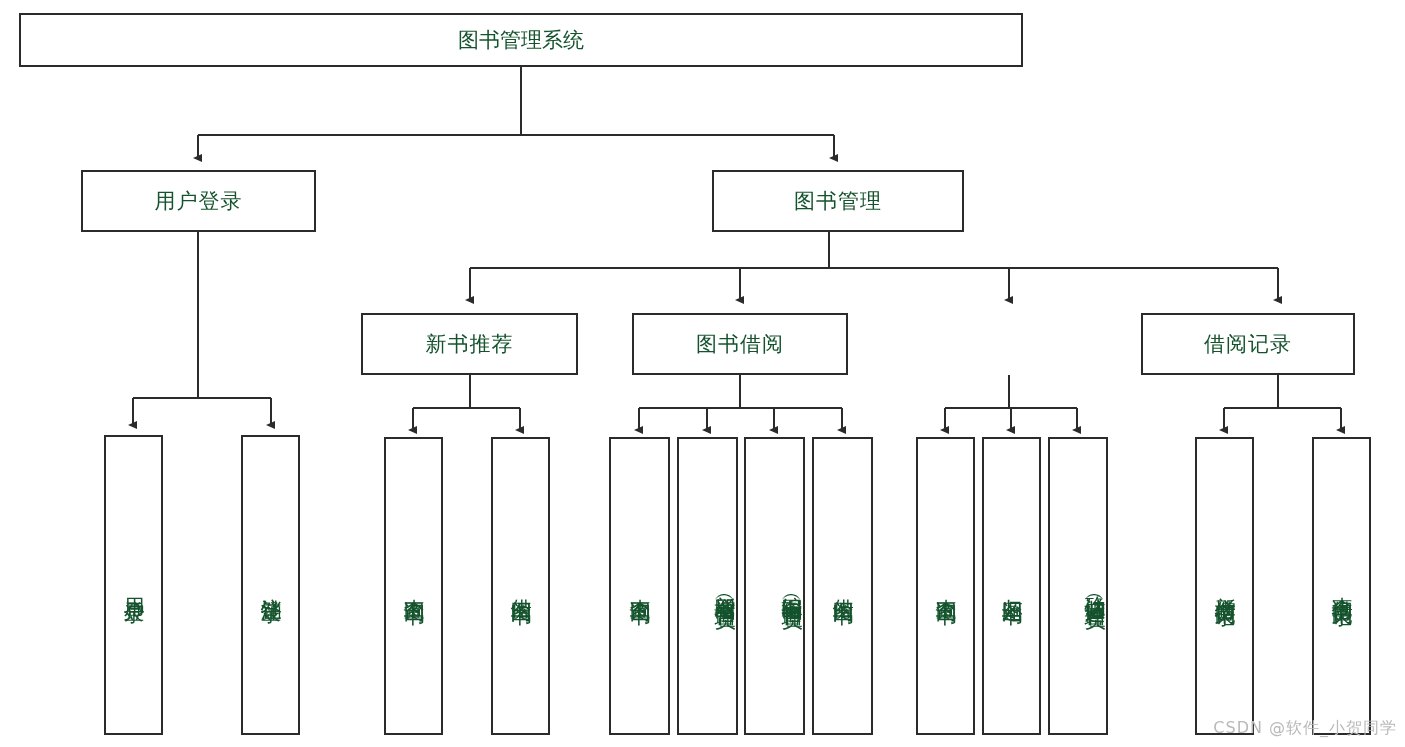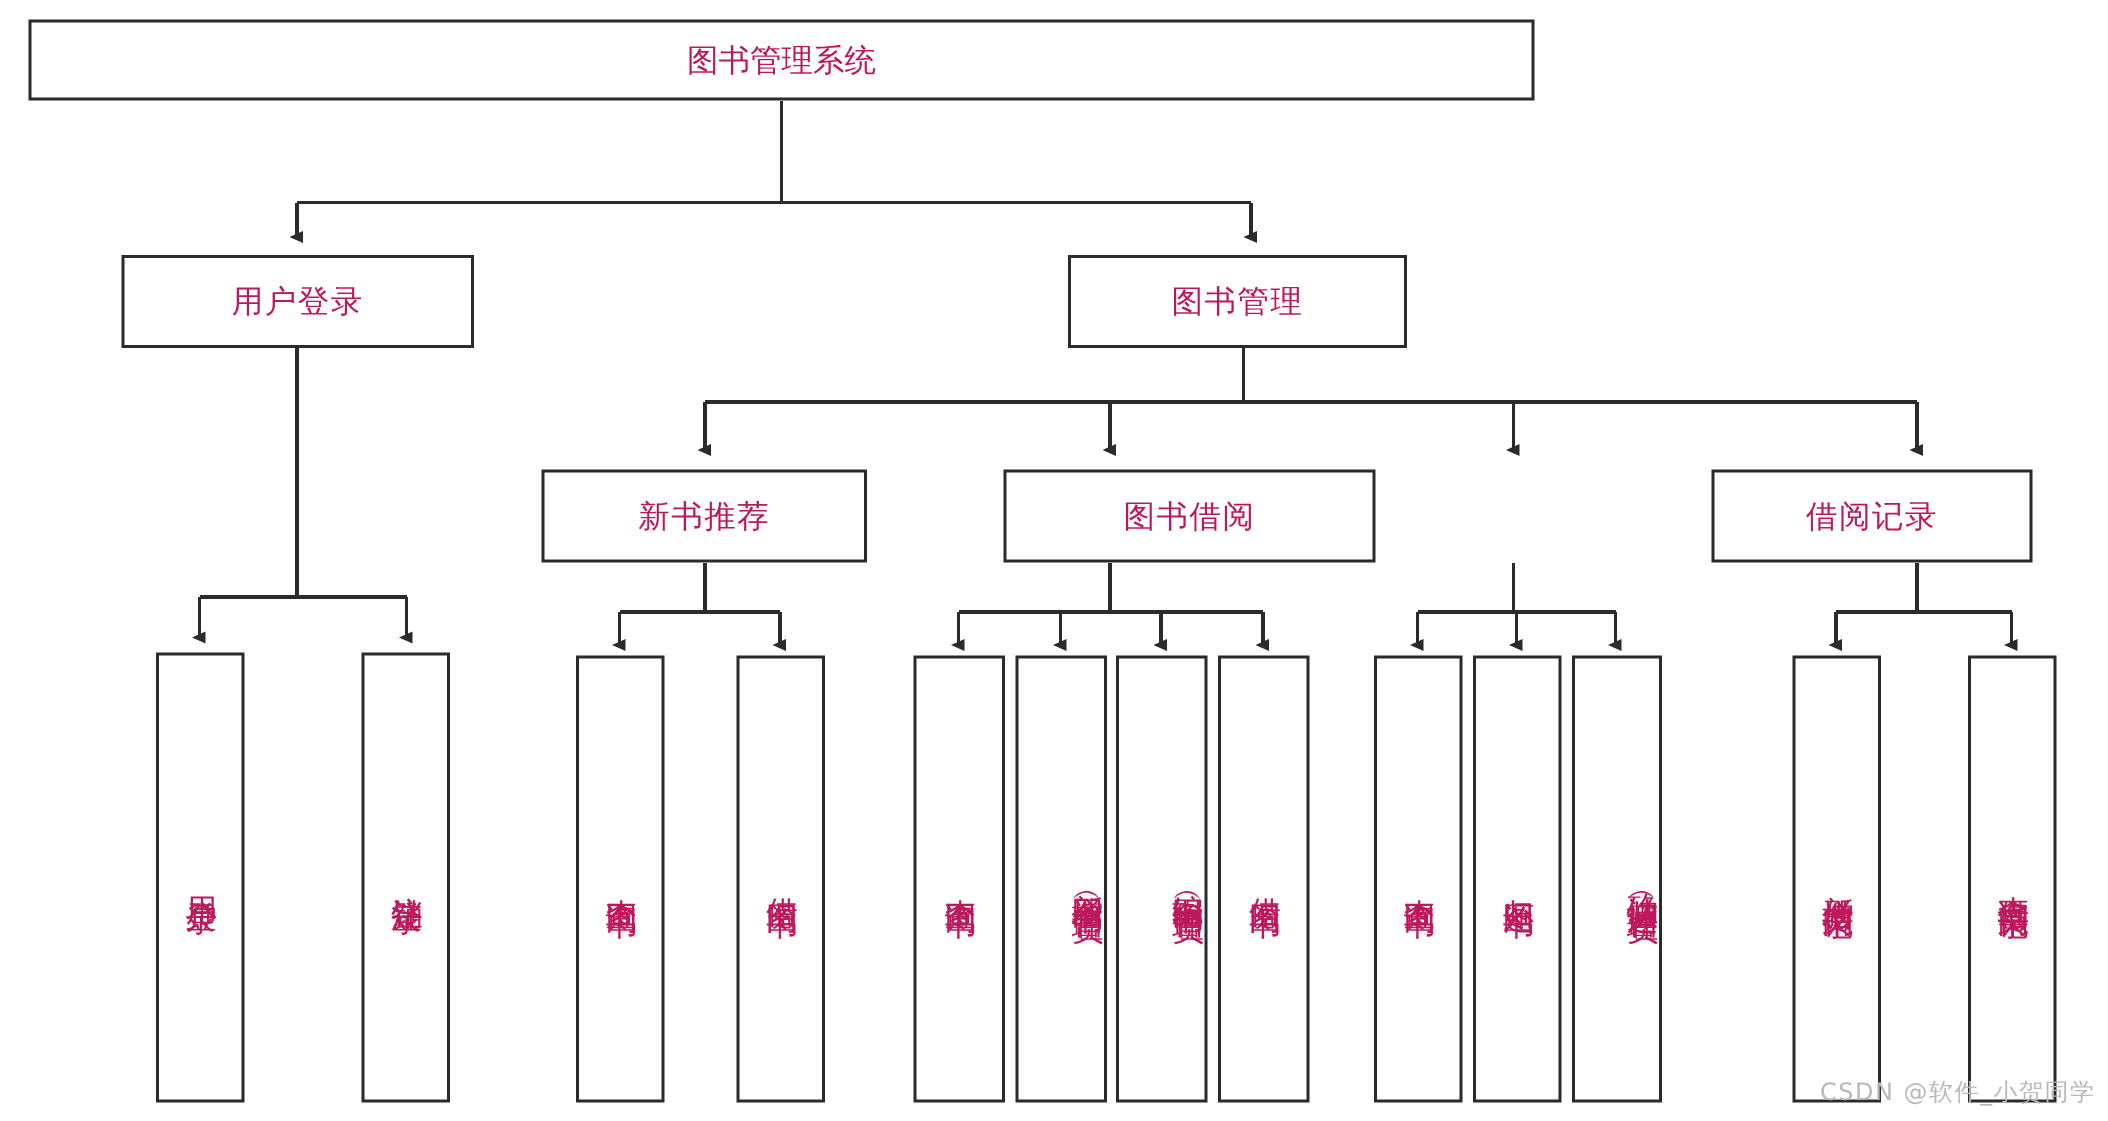--- a/index.html
+++ b/index.html
@@ -11,21 +11,21 @@
   #svg-layer{position:absolute;left:0;top:0;width:1405px;height:747px;}
 
   .node{
     position:absolute;
     box-sizing:border-box;
     background:#ffffff;
     border:2px solid #2b2b2b;
     display:flex;
     align-items:center;
     justify-content:center;
-    color:#be185d;
+    color:#14532d;
   }
   .node.h-node{
     font-size:21px;
     letter-spacing:1px;
   }
   .node.root{font-size:21px;}
   .node.leaf{
     writing-mode:vertical-rl;
     text-orientation:upright;
     font-size:21px;
@@ -105,28 +105,28 @@
     </g>
   </svg>
 
   <div class="node root" style="left:19px;top:13px;width:1004px;height:54px;">
     <span>图书管理系统</span>
   </div>
 
   <div class="node h-node" style="left:81px;top:170px;width:235px;height:62px;">
     <span>用户登录</span>
   </div>
-  <div class="node h-node" style="left:712px;top:170px;width:226px;height:62px;text-align:right;">
+  <div class="node h-node" style="left:712px;top:170px;width:252px;height:62px;text-align:right;">
     <span>图书管理</span>
   </div>
 
   <div class="node h-node" style="left:361px;top:313px;width:217px;height:62px;">
     <span>新书推荐</span>
   </div>
-  <div class="node h-node" style="left:632px;top:313px;width:248px;height:62px;margin-left:37px;">
+  <div class="node h-node" style="left:632px;top:313px;width:216px;height:62px;">
     <span>图书借阅</span>
   </div>
   <div class="node h-node" style="left:1141px;top:313px;width:214px;height:62px;">
     <span>借阅记录</span>
   </div>
 
   <div class="node leaf leaf-mid" style="left:104px;top:435px;width:59px;height:300px;">
     <span>用户登录</span>
   </div>
   <div class="node leaf leaf-mid" style="left:241px;top:435px;width:59px;height:300px;">

